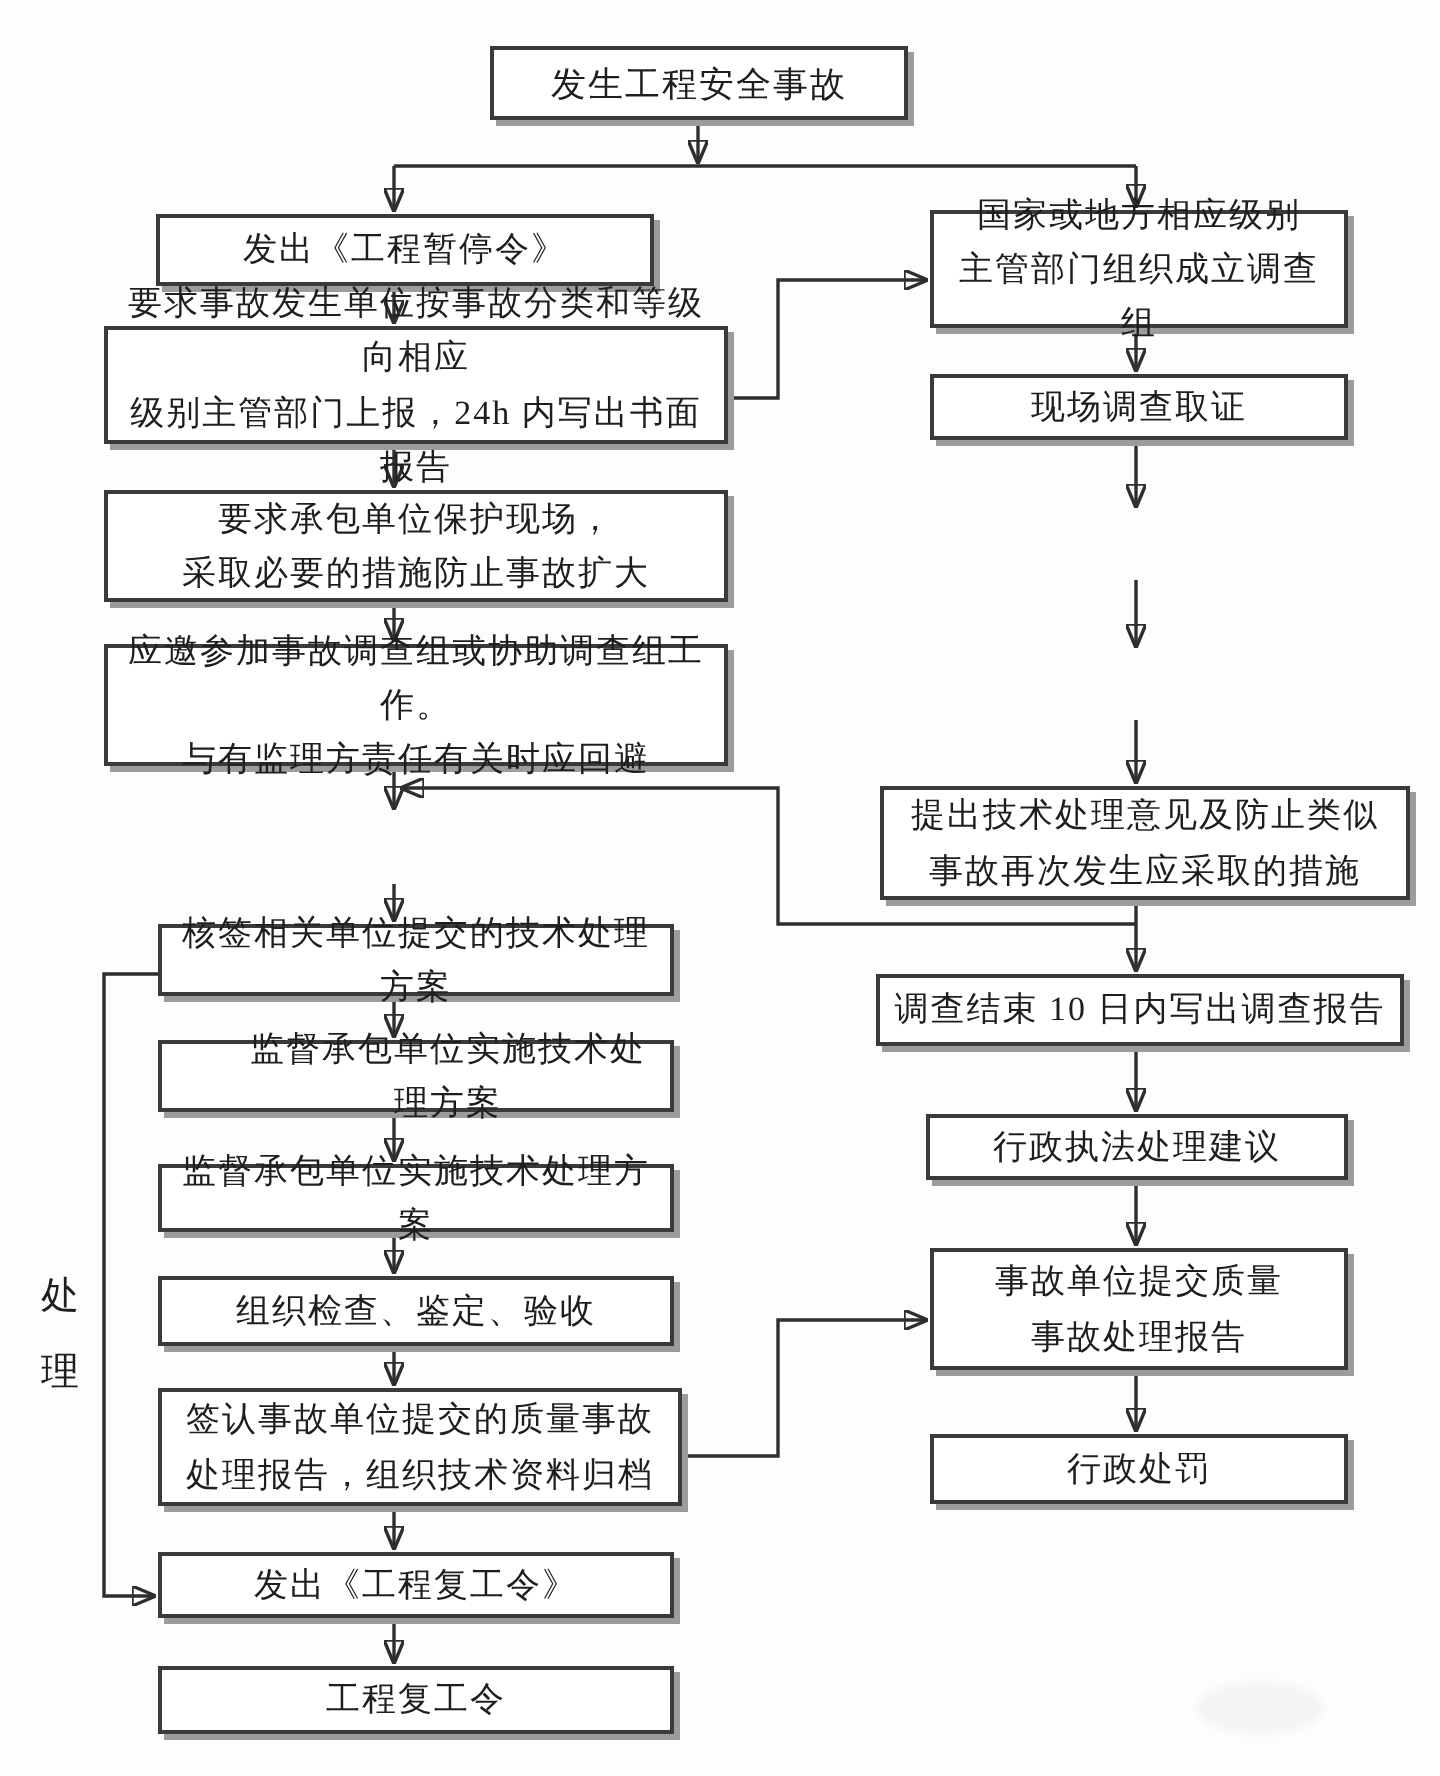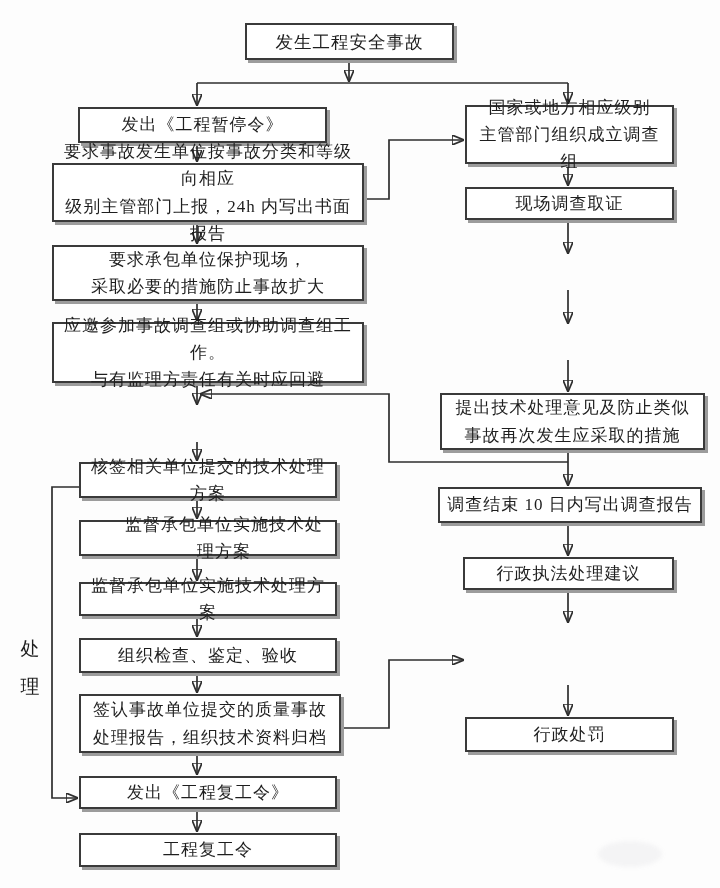--- a/index.html
+++ b/index.html
@@ -118,20 +118,22 @@
 
 
 
   <div class="node" style="left:440px;top:393px;width:265px;height:57px;">提出技术处理意见及防止类似
 事故再次发生应采取的措施</div>
 
   <div class="node" style="left:438px;top:487px;width:264px;height:36px;">调查结束 10 日内写出调查报告</div>
 
   <div class="node" style="left:463px;top:557px;width:211px;height:33px;">行政执法处理建议</div>
 
+  <div class="node" style="left:465px;top:624px;width:209px;height:61px;">事故单位提交质量
+事故处理报告</div>
 
   <div class="node" style="left:465px;top:717px;width:209px;height:35px;">行政处罚</div>
 
   <div class="side-label">处
 理</div>
 
   <div class="watermark"></div>
 
 </div>
 

